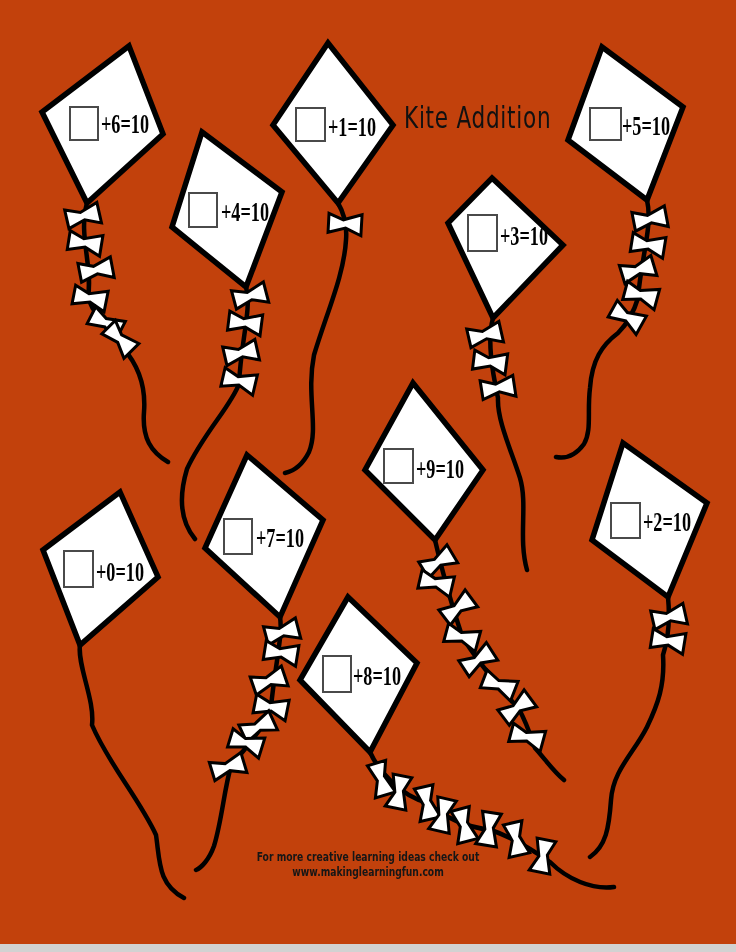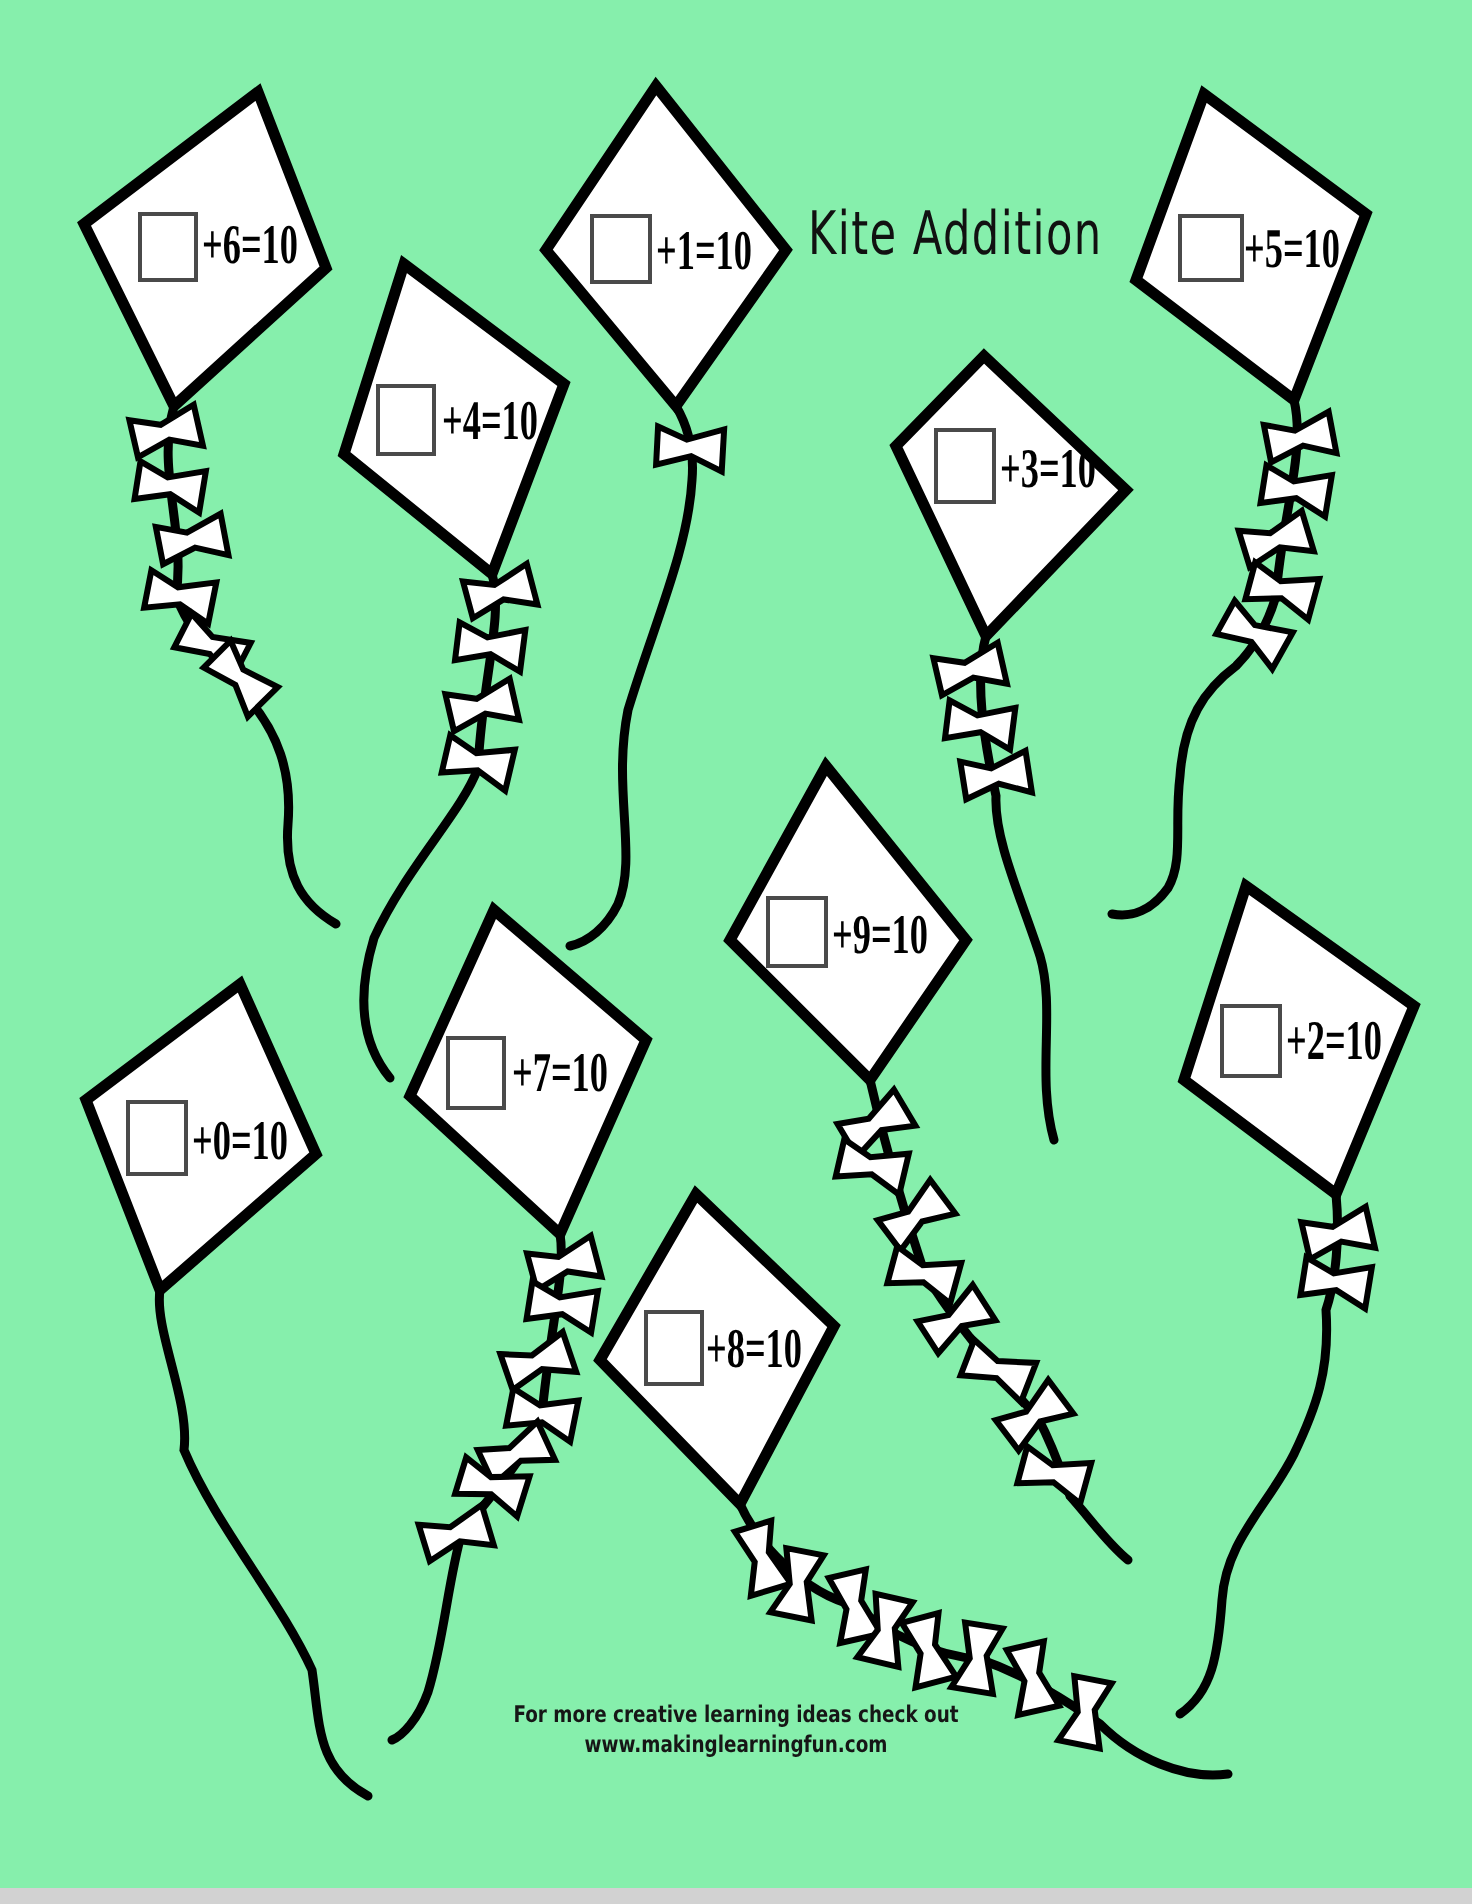--- a/index.html
+++ b/index.html
@@ -1,16 +1,16 @@
 <!DOCTYPE html>
 <html><head>
 <meta charset="utf-8">
 <style>
   html,body{margin:0;padding:0;background:#fff;}
-  .page{position:relative;width:736px;height:952px;background:#86efac;overflow:hidden;
+  .page{position:relative;width:736px;height:952px;background:#c2410c;overflow:hidden;
         font-family:"DejaVu Sans",sans-serif;}
   svg{position:absolute;left:0;top:0;}
   .kite-body{fill:#ffffff;stroke:#000000;stroke-width:5.5;stroke-linejoin:miter;}
   .answer-box{fill:#ffffff;stroke:#4a4a4a;stroke-width:2;}
   .equation{font-family:"Liberation Serif",serif;font-weight:bold;font-size:28px;fill:#000;}
   .tail-line{fill:none;stroke:#000;stroke-width:4.5;stroke-linecap:round;}
   .bow{fill:#ffffff;stroke:#000;stroke-width:3;stroke-linejoin:miter;}
   .title{position:absolute;left:404px;top:100px;font-size:30px;font-weight:400;color:#111;
          letter-spacing:1px;transform:scaleX(0.72);transform-origin:left top;white-space:nowrap;}
   .footer{position:absolute;left:168px;top:850px;width:400px;text-align:center;color:#161616;

